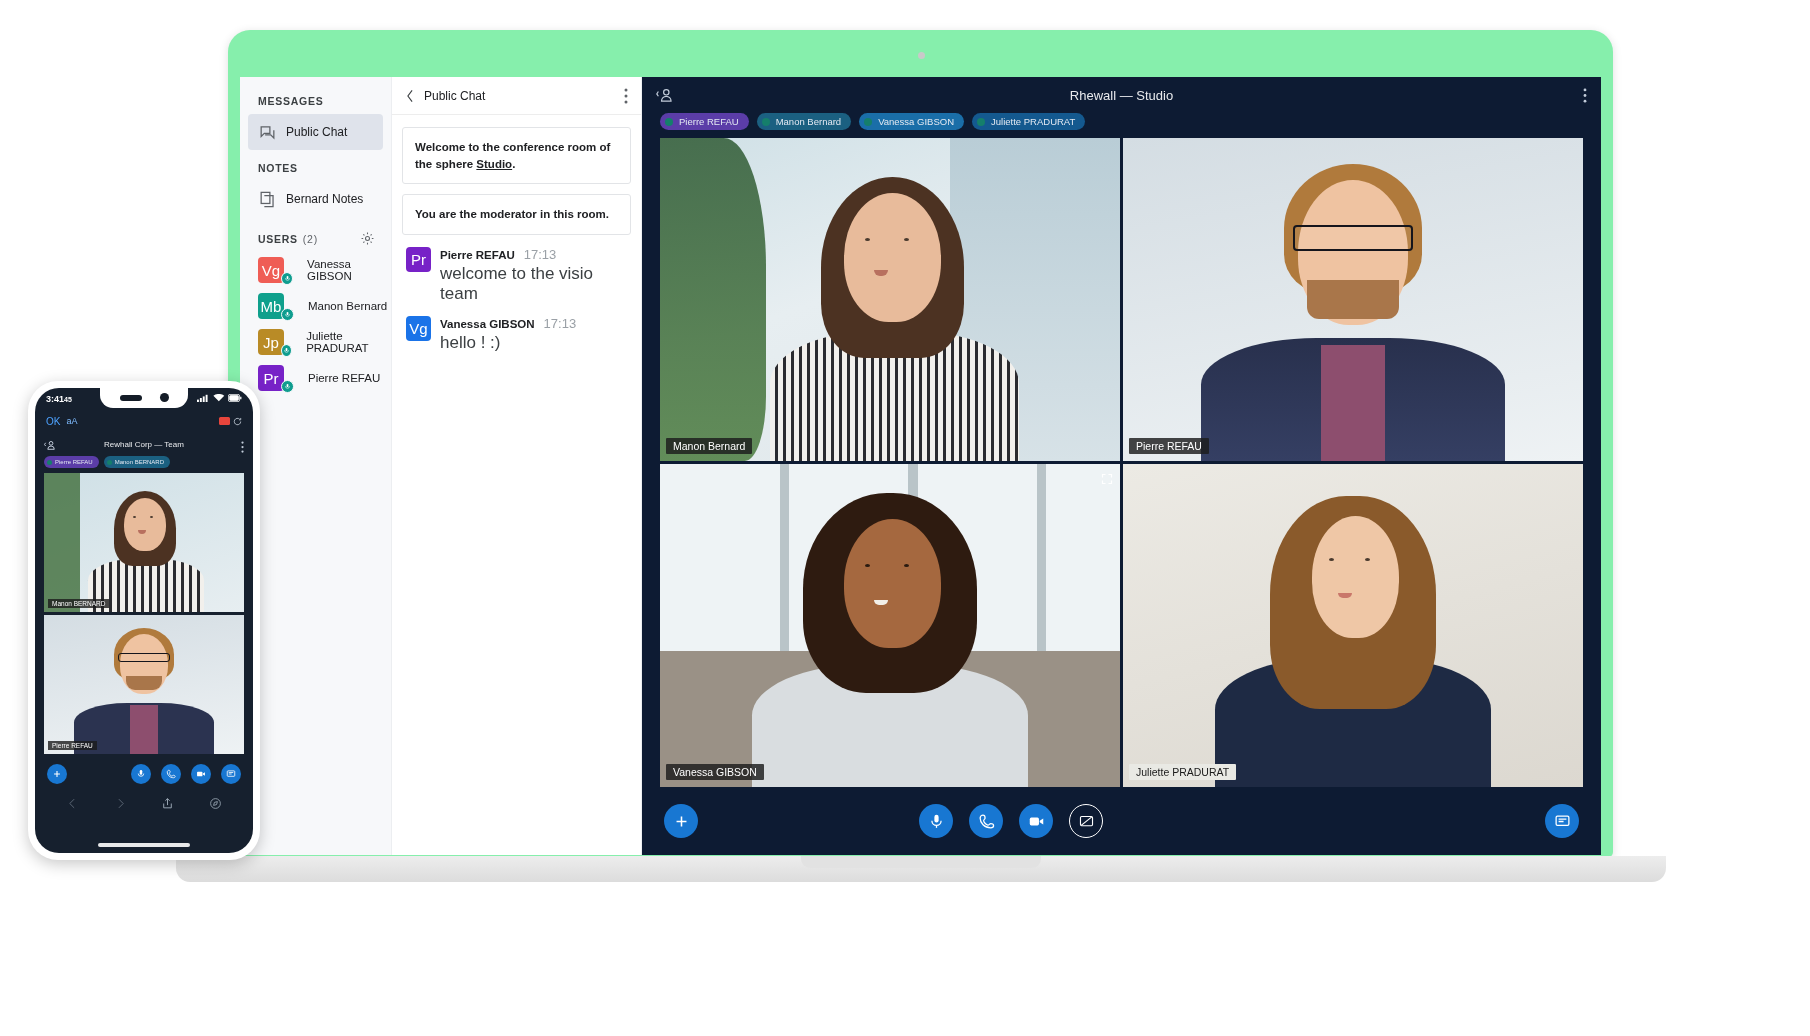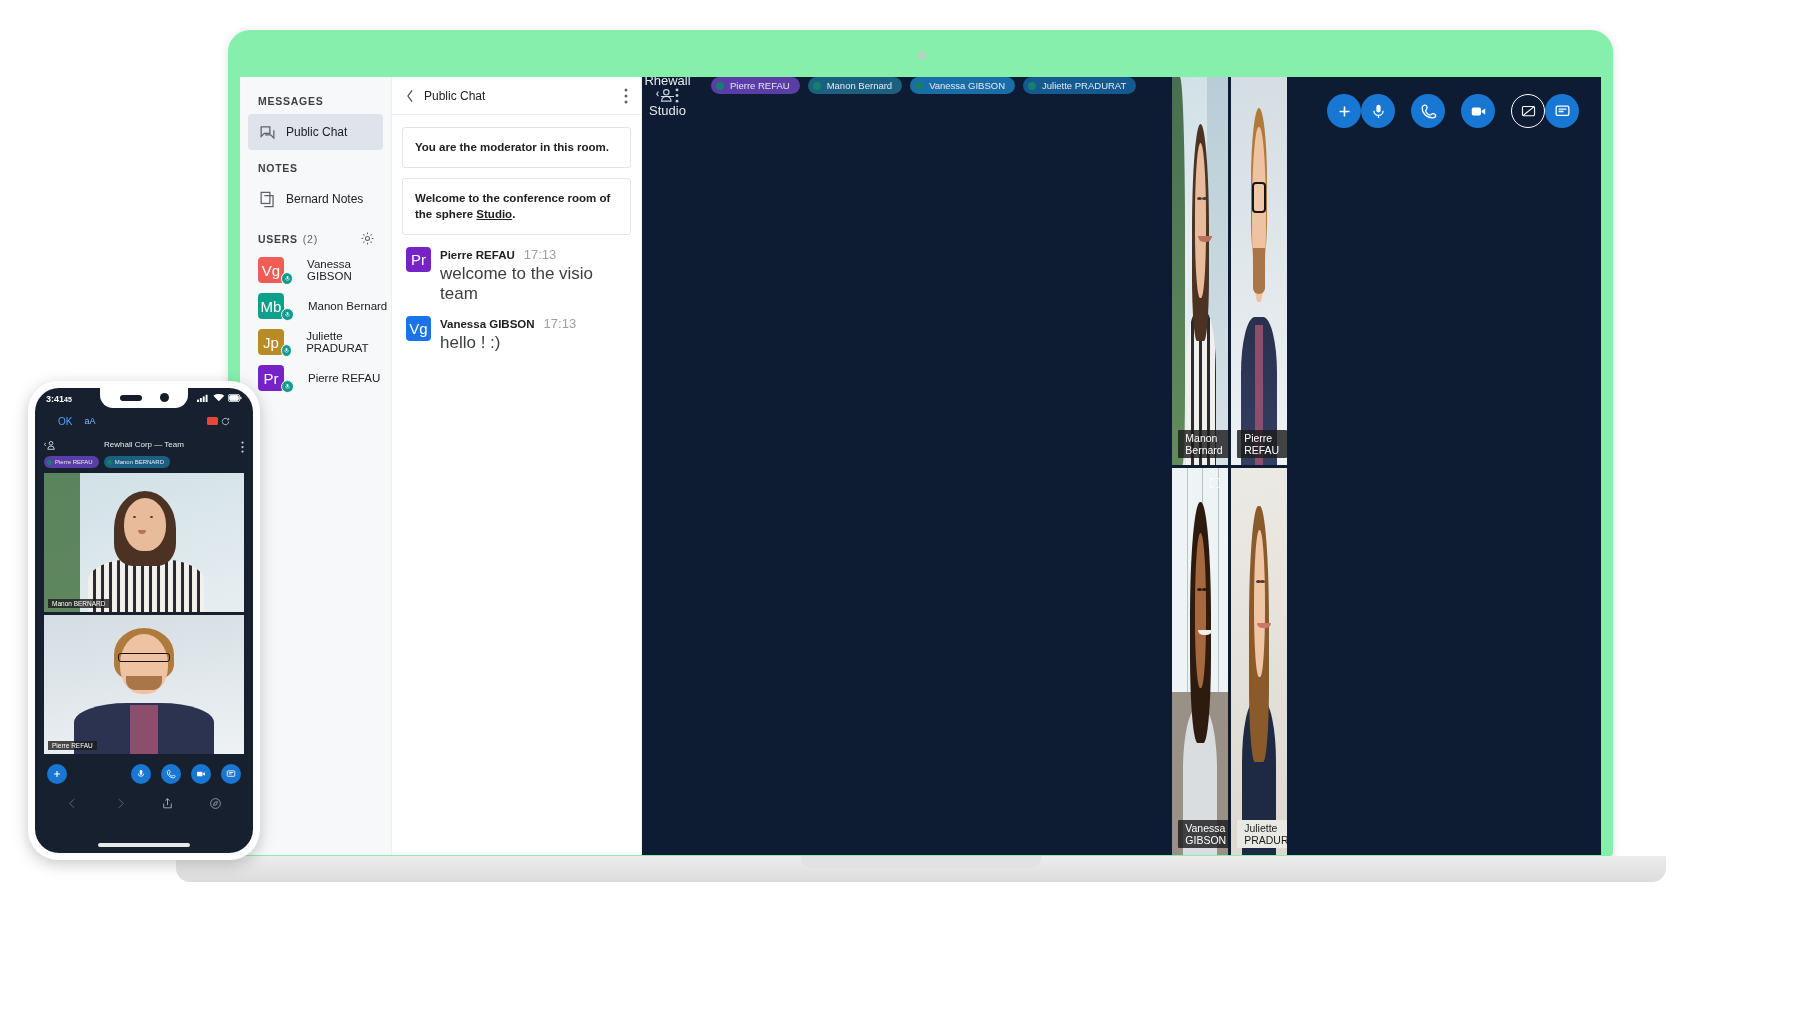--- a/index.html
+++ b/index.html
@@ -115,21 +115,21 @@
     font-size: 11px; color: #80868b; padding: 0 10px; background: #fff;
     font-family: inherit;
   }
   .send-btn {
     width: 28px; height: 28px; border-radius: 50%; background: #1a73e8;
     display: flex; align-items: center; justify-content: center; flex: none;
   }
   .send-btn svg { width: 13px; height: 13px; color: #fff; }
 
   
-  .video-pane { flex: 1; background: #0d1b33; display: flex; flex-direction: row; position: relative; }
+  .video-pane { flex: 1; background: #0d1b33; display: flex; flex-direction: column; position: relative; }
   .v-top { height: 36px; display: flex; align-items: center; padding: 0 14px; position: relative; }
   .v-people { width: 19px; height: 19px; color: #c2ccda; }
   .v-people svg { width: 100%; height: 100%; }
   .v-title {
     position: absolute; left: 0; right: 0; text-align: center;
     font-size: 13px; color: #e8eaed; pointer-events: none;
   }
   .v-kebab { margin-left: auto; width: 4px; height: 15px; color: #c2ccda; }
   .v-kebab svg { width: 100%; height: 100%; }
   .chips { display: flex; gap: 8px; padding: 0 18px 8px 18px; }
@@ -184,22 +184,22 @@
                 border-radius: 3px; background: #141c27; }
   .notch-cam { position: absolute; right: 19px; top: 5px; width: 9px; height: 9px;
                border-radius: 50%; background: #141c27; }
   .ios-status {
     height: 22px; display: flex; align-items: center; justify-content: space-between;
     padding: 0 11px; color: #fff; font-size: 9px; font-weight: 700; position: relative; z-index: 5;
   }
   .st-right { display: flex; align-items: center; gap: 3px; }
   .st-right svg { height: 8px; color: #fff; }
   .safari-bar {
-    height: 22px; display: flex; align-items: center; gap: 12px;
-    padding: 0 23px; font-size: 10px; color: #4da2ff;
+    height: 22px; display: flex; align-items: center; gap: 6px;
+    padding: 0 11px; font-size: 10px; color: #4da2ff;
   }
   .safari-bar .aa { font-size: 9px; color: #7fbcff; }
   .rec { margin-left: auto; display: flex; align-items: center; gap: 3px; }
   .rec-ic { width: 11px; height: 8px; background: #e8453c; border-radius: 1.5px; }
   .rec-rf { width: 9px; height: 9px; color: #b9c2cd; }
   .m-head {
     height: 24px; display: flex; align-items: center; padding: 0 9px; position: relative;
   }
   .m-people { width: 13px; height: 13px; color: #c2ccda; }
   .m-title { position: absolute; left: 0; right: 0; text-align: center;
@@ -343,24 +343,24 @@
                 <svg viewBox="0 0 4 16" fill="currentColor">
                     <circle cx="2" cy="2" r="1.5"></circle>
                     <circle cx="2" cy="8" r="1.5"></circle>
                     <circle cx="2" cy="14" r="1.5"></circle>
                   </svg>
               </span>
             </div>
 
             <div class="chat-body">
               <div class="notice">
+                <span>Welcome to the conference room of the sphere </span><u>Studio</u><span>.</span>
+              </div>
+              <div class="notice">
                 <span>You are the moderator in this room.</span>
-              </div>
-              <div class="notice">
-                <span>Welcome to the conference room of the sphere </span><u>Studio</u><span>.</span>
               </div>
 
               <div class="msg">
                 <span class="ava" style="background:#7722c7">Pr</span>
                 <div class="msg-main">
                   <div class="msg-hd">
                     <span class="msg-name">Pierre REFAU</span>
                     <span class="msg-time">17:13</span>
                   </div>
                   <div class="msg-txt">welcome to the visio team</div>

